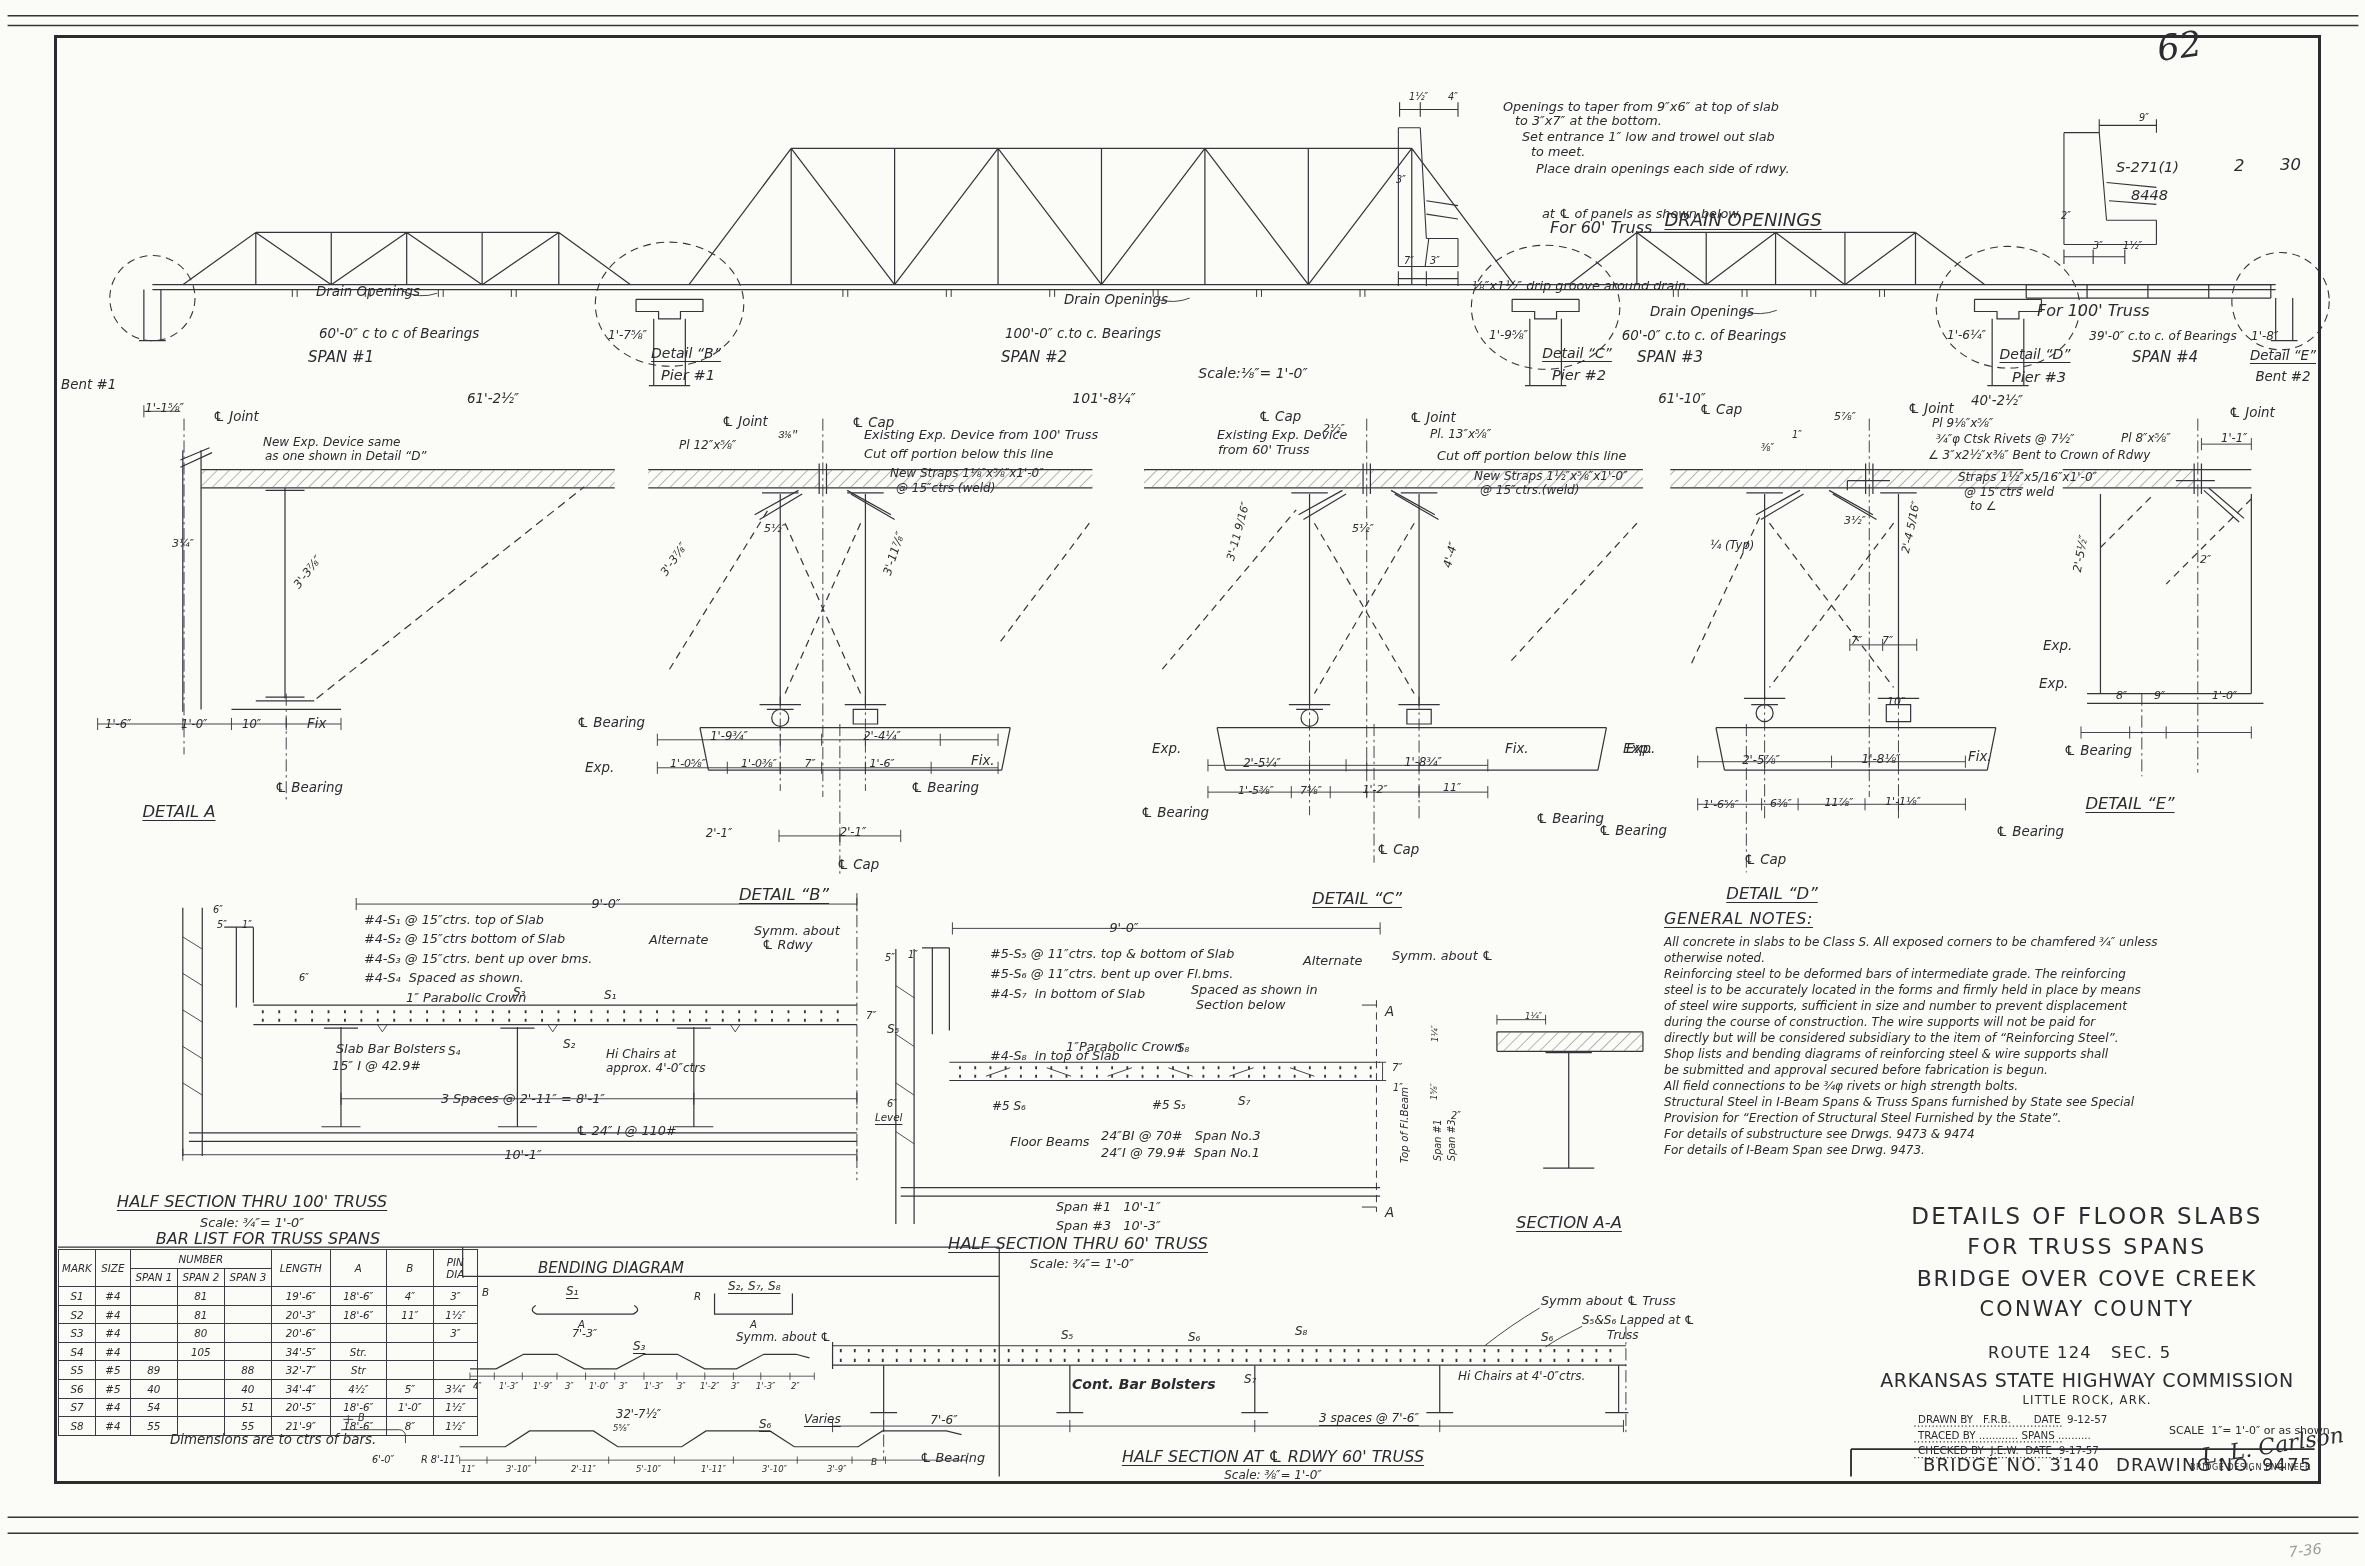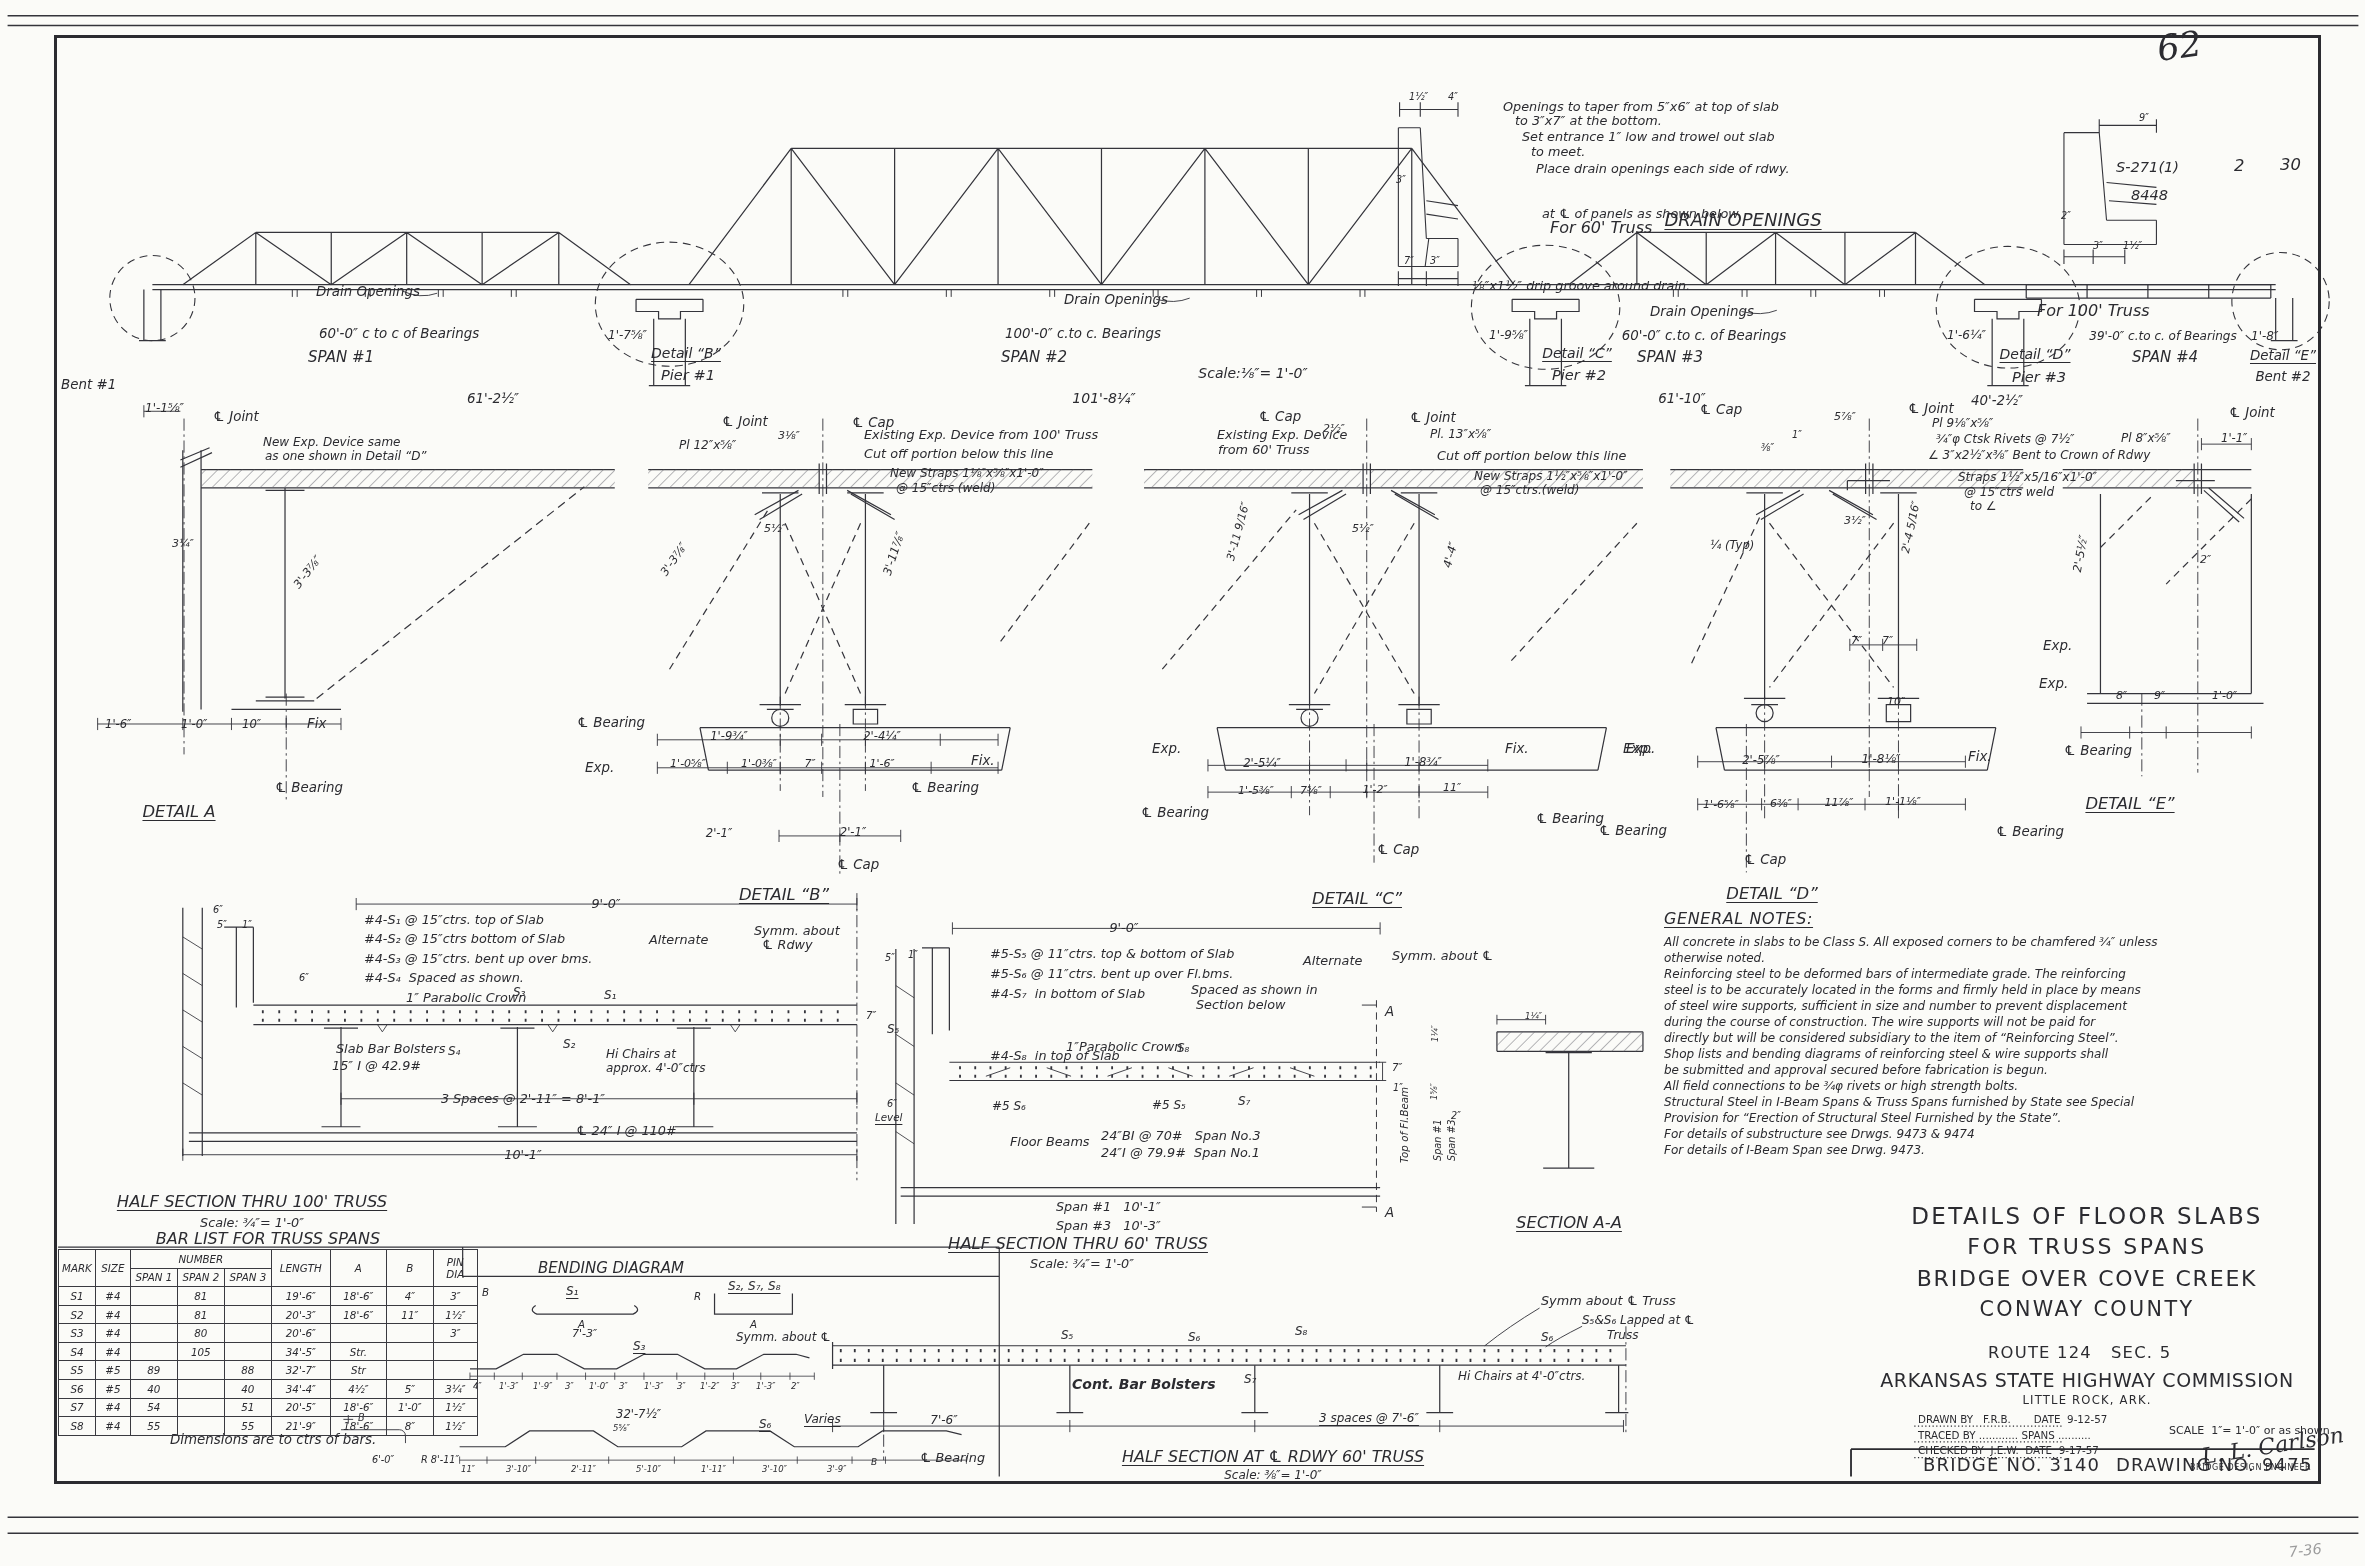--- a/index.html
+++ b/index.html
@@ -237,21 +237,21 @@
       <path stroke-width="1.5" d="M572 2326 v14 M564 2333 h16 M560 2350 h96 a10 10 0 0 1 10 10 v12"></path>
     </g>
   </svg>
 
   <div class="border"></div>
 
   <div class="pgnum">62</div>
   <div class="lbl faint" style="left:2288px;top:1544px;font-size:14.6px;transform:rotate(-6deg)">7-36</div>
 
   <div>
-      <div class="lbl" style="left: 1503px; top: 100px; font-size: 12.8px;">Openings to taper from 5″x6″ at top of slab</div>
+      <div class="lbl" style="left: 1503px; top: 100px; font-size: 12.8px;">Openings to taper from 9″x6″ at top of slab</div>
       <div class="lbl" style="left: 1515px; top: 114px; font-size: 12.8px;">to 3″x7″ at the bottom.</div>
       <div class="lbl" style="left: 1522px; top: 130px; font-size: 12.8px;">Set entrance 1″ low and trowel out slab</div>
       <div class="lbl" style="left: 1531px; top: 145px; font-size: 12.8px;">to meet.</div>
       <div class="lbl" style="left: 1536px; top: 162px; font-size: 12.8px;">Place drain openings each side of rdwy.</div>
       <div class="lbl" style="left: 1542px; top: 176px; font-size: 12.8px; margin-top: 31px;">at ℄ of panels as shown below.</div>
       <div class="lbl" style="left: 1550px; top: 220px; font-size: 16px;">For 60' Truss</div>
       <div class="lbl" style="left: 1472px; top: 279px; font-size: 12.8px;">⅛″x1½″ drip groove around drain.</div>
       <div class="lbl" style="left: 2037px; top: 303px; font-size: 16px;">For 100' Truss</div>
       <div class="lbl" style="left: 2116px; top: 159px; font-size: 14.6px;">S-271(1)</div>
       <div class="lbl" style="left: 2234px; top: 157px; font-size: 16.4px;">2</div>
@@ -304,21 +304,21 @@
       <div class="lbl" style="left: 291px; top: 583px; font-size: 11.6px; transform: rotate(-52deg);">3'-3⅞″</div>
       <div class="lbl" style="left: 105px; top: 718px; font-size: 11.6px;">1'-6″</div>
       <div class="lbl" style="left: 181px; top: 718px; font-size: 11.6px;">1'-0″</div>
       <div class="lbl" style="left: 242px; top: 718px; font-size: 11.6px;">10″</div>
       <div class="lbl" style="left: 307px; top: 717px; font-size: 13.4px;">Fix</div>
       <div class="lbl" style="left: 275px; top: 781px; font-size: 13.4px;">℄ Bearing</div>
       <div class="lbl u" style="left: 179px; top: 803px; font-size: 16.4px; transform: translateX(-50%);">DETAIL A</div>
       <div class="lbl" style="left: 577px; top: 716px; font-size: 13.4px;">℄ Bearing</div>
       <div class="lbl" style="left: 585px; top: 761px; font-size: 13.4px;">Exp.</div>
       <div class="lbl" style="left: 722px; top: 415px; font-size: 13.4px;">℄ Joint</div>
-      <div class="lbl" style="left: 778px; top: 430px; font-size: 11px;">3⅛″</div>
+      <div class="lbl" style="left: 778px; top: 430px; font-size: 11px; font-family: Liberation Mono, monospace;">3⅛″</div>
       <div class="lbl" style="left: 852px; top: 416px; font-size: 13.4px;">℄ Cap</div>
       <div class="lbl" style="left: 679px; top: 439px; font-size: 12px;">Pl 12″x⅝″</div>
       <div class="lbl" style="left: 864px; top: 428px; font-size: 12.8px;">Existing Exp. Device from 100' Truss</div>
       <div class="lbl" style="left: 864px; top: 447px; font-size: 12.8px;">Cut off portion below this line</div>
       <div class="lbl" style="left: 890px; top: 467px; font-size: 12px;">New Straps 1⅛″x⅝″x1'-0″</div>
       <div class="lbl" style="left: 896px; top: 482px; font-size: 12px;">@ 15″ctrs (weld)</div>
       <div class="lbl" style="left: 764px; top: 523px; font-size: 11px;">5½″</div>
       <div class="lbl" style="left: 658px; top: 571px; font-size: 11.6px; transform: rotate(-55deg);">3'-3⅞″</div>
       <div class="lbl" style="left: 881px; top: 573px; font-size: 11.6px; transform: rotate(-72deg);">3'-11⅞″</div>
       <div class="lbl" style="left: 729px; top: 730px; font-size: 11.6px; transform: translateX(-50%);">1'-9¾″</div>

